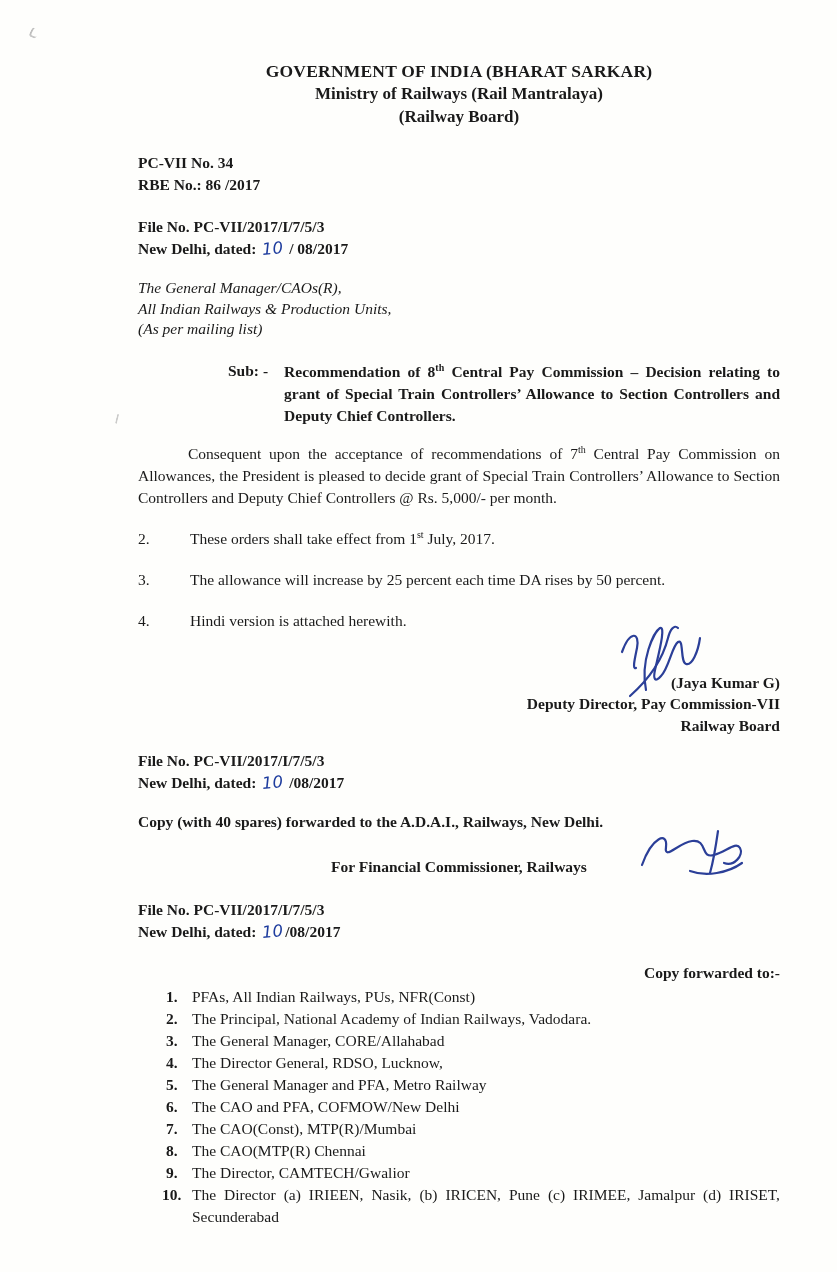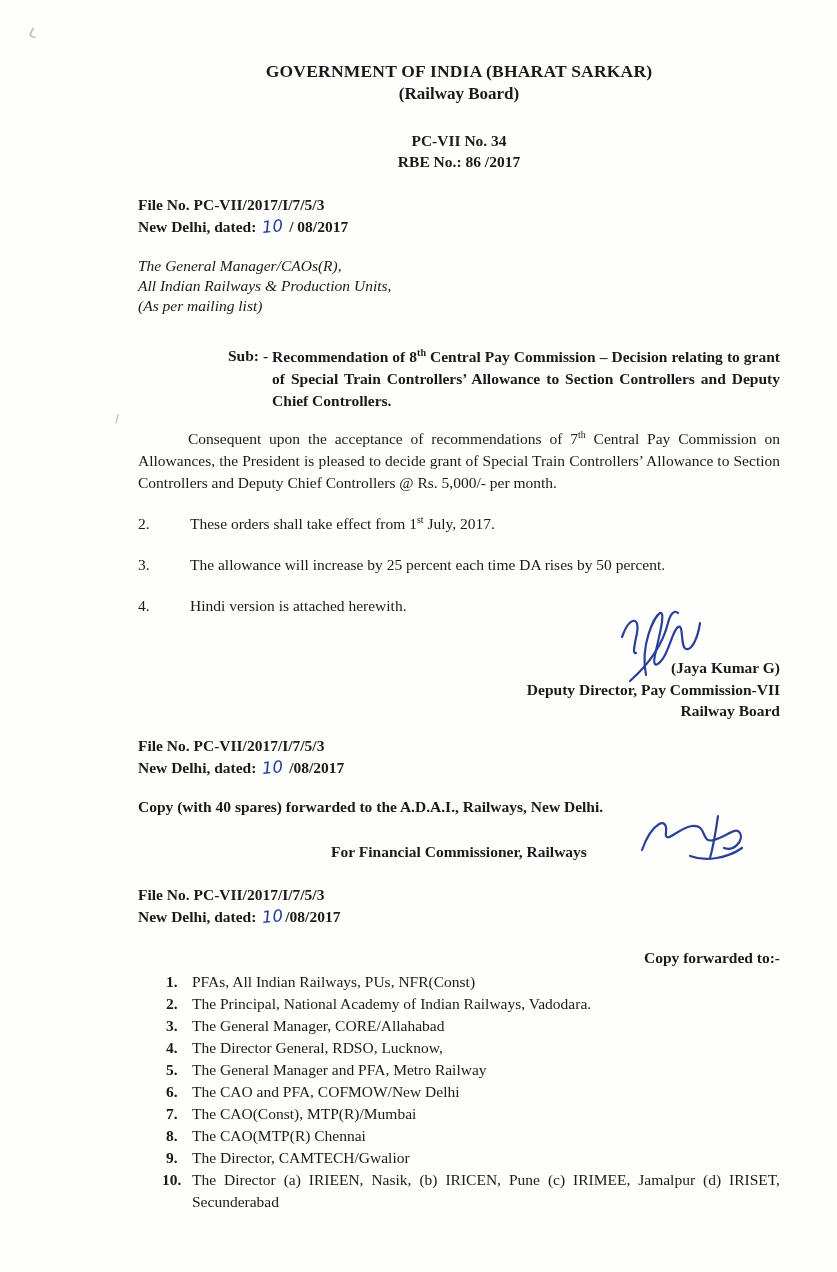--- a/index.html
+++ b/index.html
@@ -14,32 +14,32 @@
 
   
   .artifact-1 { position:absolute; left:30px; top:28px; width:8px; height:10px;
     border-left:2px solid #8a8a8a; border-bottom:2px solid #9a9a9a; transform:rotate(25deg); opacity:.55; border-radius:40%; }
   .artifact-2 { position:absolute; left:116px; top:414px; width:3px; height:10px;
     border-left:2px solid #9a9a9a; transform:rotate(14deg); opacity:.5; border-radius:2px; }
 
   .letterhead { text-align:center; font-weight:bold; padding-top:60px; font-size:17px; line-height:1.33; }
   .letterhead .lh1 { font-size:17.5px; letter-spacing:.2px; }
 
-  .refblock { text-align:center; font-weight:bold; margin-top:24px; line-height:1.38; }
+  .refblock { text-align:left; font-weight:bold; margin-top:24px; line-height:1.38; }
 
   .fileline { display:flex; justify-content:flex-end; font-weight:bold; margin-top:22px;flex-direction:column; }
   .fileline.second { margin-top:14px; }
   .fileline.third { margin-top:22px; }
 
   .hand { color:#1f3d9e; font-family:"DejaVu Sans",sans-serif; font-style:italic;
     font-weight:normal; font-size:16.5px; display:inline-block; transform:rotate(-5deg); padding:0 2px; }
 
   .addressee { margin-top:18px; line-height:1.3;font-style:italic; }
 
-  .subject { display:flex; margin-top:30px; margin-left:90px; font-weight:bold; gap:4px; }
+  .subject { display:flex; margin-top:22px; margin-left:90px; font-weight:bold; gap:16px; }
   .subject .sub-label { white-space:nowrap; }
   .subject .sub-text { text-align:justify; line-height:1.42; }
 
   .para1 { margin-top:16px; text-align:justify; text-indent:50px; line-height:1.42; }
 
   .num-item { display:flex; margin-top:20px; }
   .num-item .num { width:52px; flex:0 0 52px; }
   .num-item .itext { flex:1; }
 
   sup { font-size:10px; vertical-align:super; line-height:0; }
@@ -64,20 +64,21 @@
 <body>
 
 <div class="page">
   <span class="artifact-1"></span>
   <span class="artifact-2"></span>
 
   <div class="content">
 
     <header class="letterhead">
       <div class="lh1">GOVERNMENT OF INDIA (BHARAT SARKAR)</div>
+      <div class="lh2">Ministry of Railways (Rail Mantralaya)</div>
       <div class="lh3">(Railway Board)</div>
     </header>
 
     <div class="refblock">
       <div>PC-VII No. 34</div>
       <div>RBE No.:  86 /2017</div>
     </div>
 
     <div class="fileline">
       <span>File No. PC-VII/2017/I/7/5/3</span>

